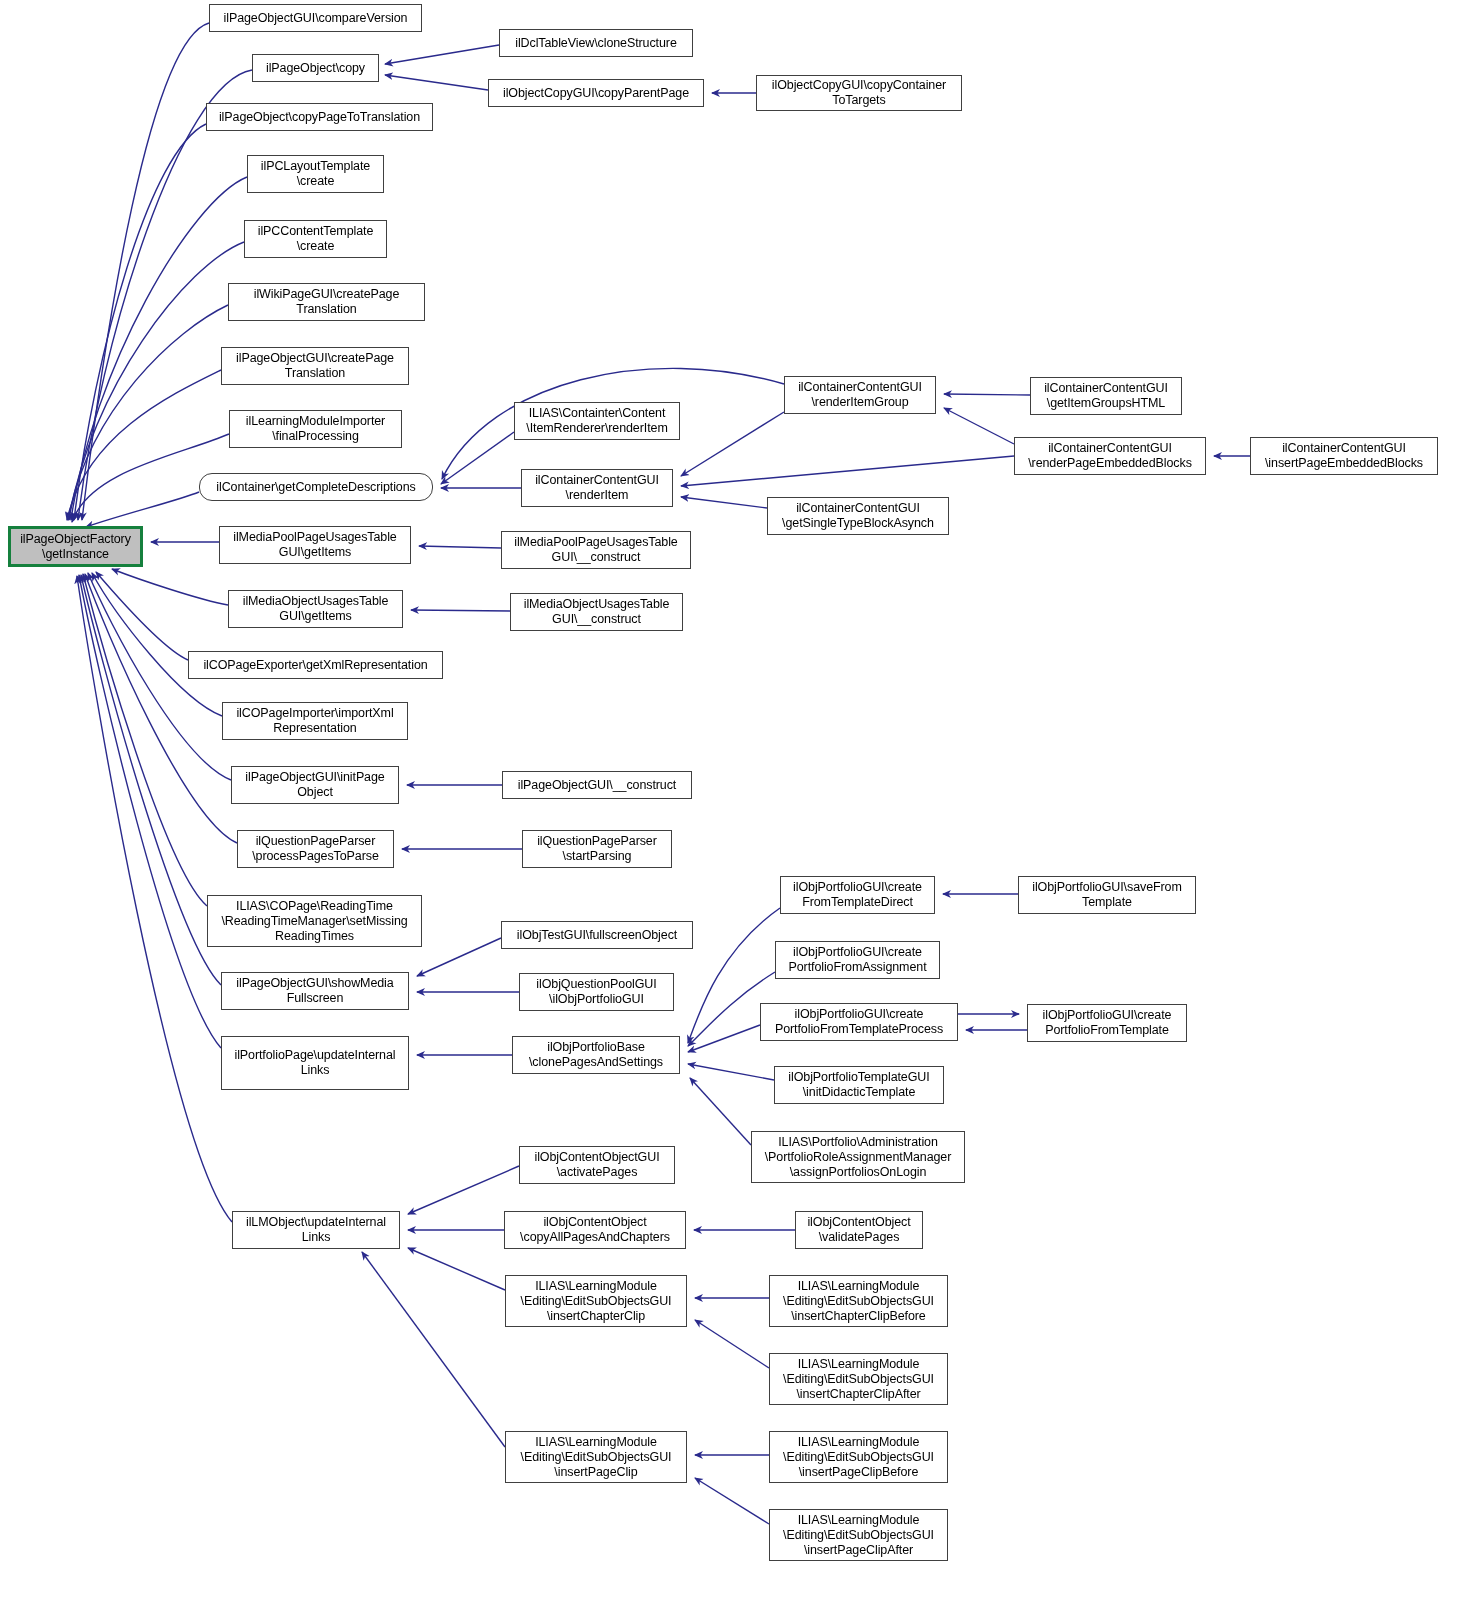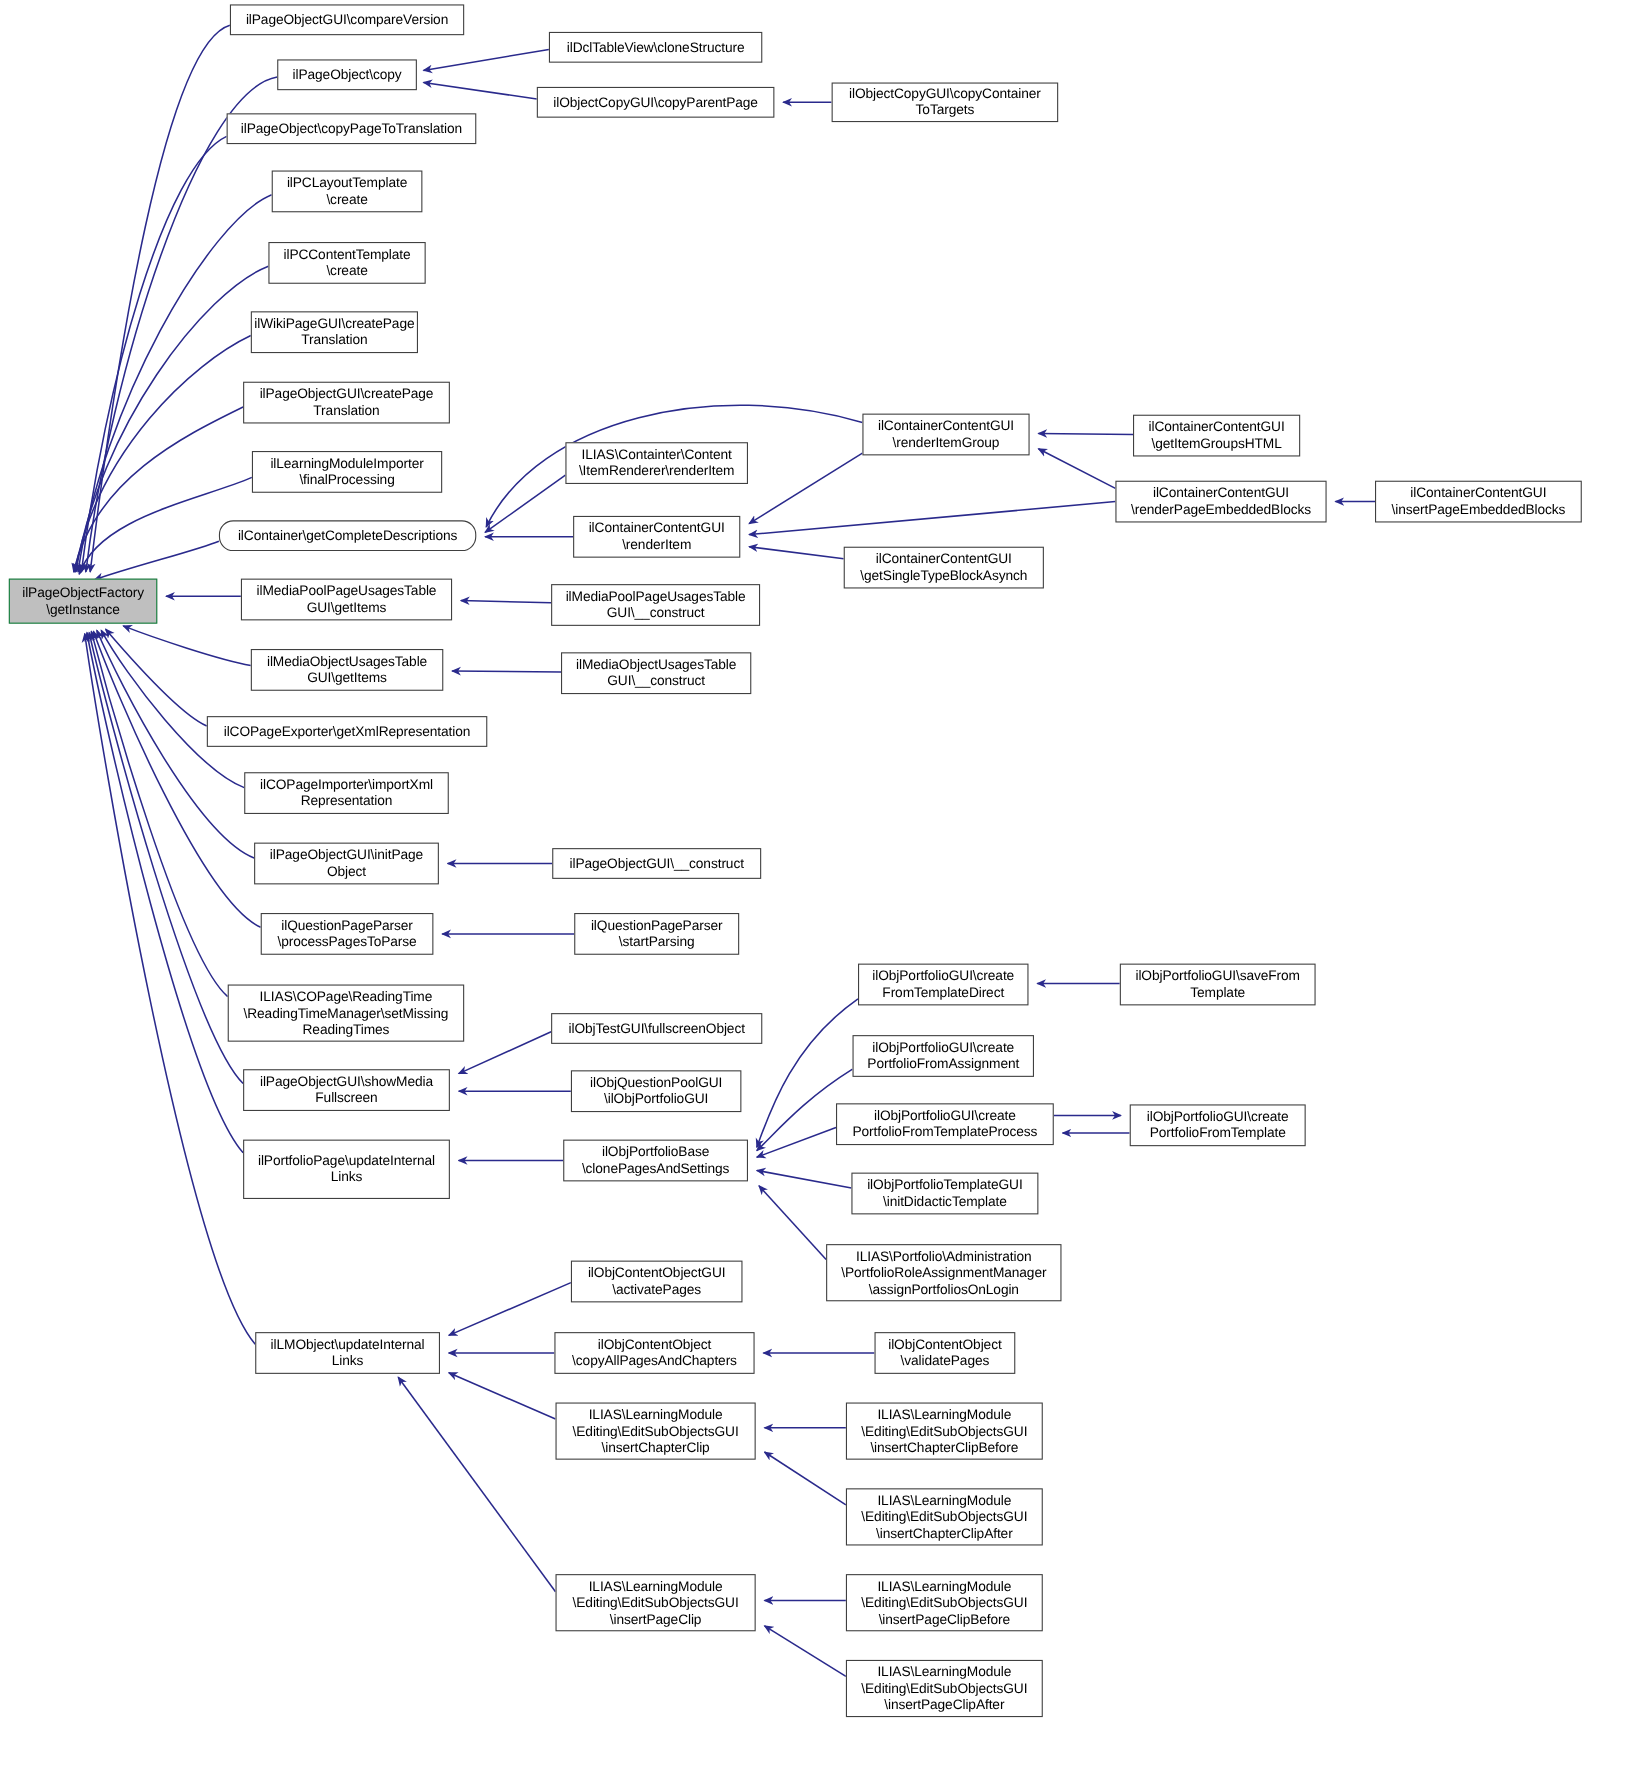--- a/index.html
+++ b/index.html
@@ -17,21 +17,21 @@
     display:flex;
     align-items:center;
     justify-content:center;
     text-align:center;
     white-space:pre-line;
     letter-spacing:-0.1px;
     z-index:5;
   }
   .node.root{
     background:#bfbfbf;
-    border:1px solid #15803d;
+    border:3px solid #15803d;
     font-weight:normal;
   }
   .node .lbl{display:block;width:100%;padding:0 3px;}
 </style>
 </head>
 <body>
 
 <div id="canvas">
   <svg id="edges" viewBox="0 0 1477 1608">
     <defs>
@@ -104,21 +104,21 @@
       <div class="node" style="left: 252px; top: 54px; width: 127px; height: 28px;"><span class="lbl">ilPageObject\copy</span></div>
       <div class="node" style="left: 499px; top: 29px; width: 194px; height: 28px;"><span class="lbl">ilDclTableView\cloneStructure</span></div>
       <div class="node" style="left: 488px; top: 79px; width: 216px; height: 28px;"><span class="lbl">ilObjectCopyGUI\copyParentPage</span></div>
       <div class="node" style="left: 756px; top: 75px; width: 206px; height: 36px;"><span class="lbl">ilObjectCopyGUI\copyContainer
 ToTargets</span></div>
       <div class="node" style="left: 206px; top: 103px; width: 227px; height: 28px;"><span class="lbl">ilPageObject\copyPageToTranslation</span></div>
       <div class="node" style="left: 247px; top: 155px; width: 137px; height: 38px;"><span class="lbl">ilPCLayoutTemplate
 \create</span></div>
       <div class="node" style="left: 244px; top: 220px; width: 143px; height: 38px;"><span class="lbl">ilPCContentTemplate
 \create</span></div>
-      <div class="node" style="left: 228px; top: 283px; width: 152px; height: 38px;"><span class="lbl">ilWikiPageGUI\createPage
+      <div class="node" style="left: 228px; top: 283px; width: 197px; height: 38px;"><span class="lbl">ilWikiPageGUI\createPage
 Translation</span></div>
       <div class="node" style="left: 221px; top: 347px; width: 188px; height: 38px;"><span class="lbl">ilPageObjectGUI\createPage
 Translation</span></div>
       <div class="node" style="left: 229px; top: 410px; width: 173px; height: 38px;"><span class="lbl">ilLearningModuleImporter
 \finalProcessing</span></div>
       <div class="node" style="left: 199px; top: 473px; width: 234px; height: 28px; border-radius: 13px;"><span class="lbl">ilContainer\getCompleteDescriptions</span></div>
       <div class="node" style="left: 514px; top: 402px; width: 166px; height: 38px;"><span class="lbl">ILIAS\Containter\Content
 \ItemRenderer\renderItem</span></div>
       <div class="node" style="left: 521px; top: 469px; width: 152px; height: 38px;"><span class="lbl">ilContainerContentGUI
 \renderItem</span></div>

